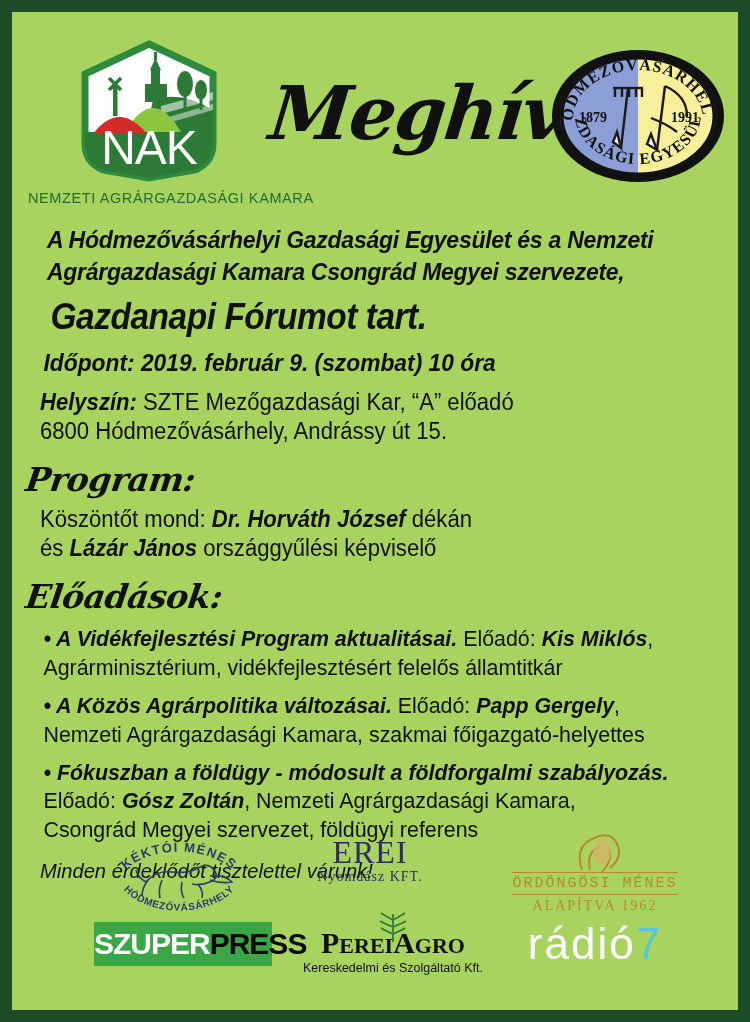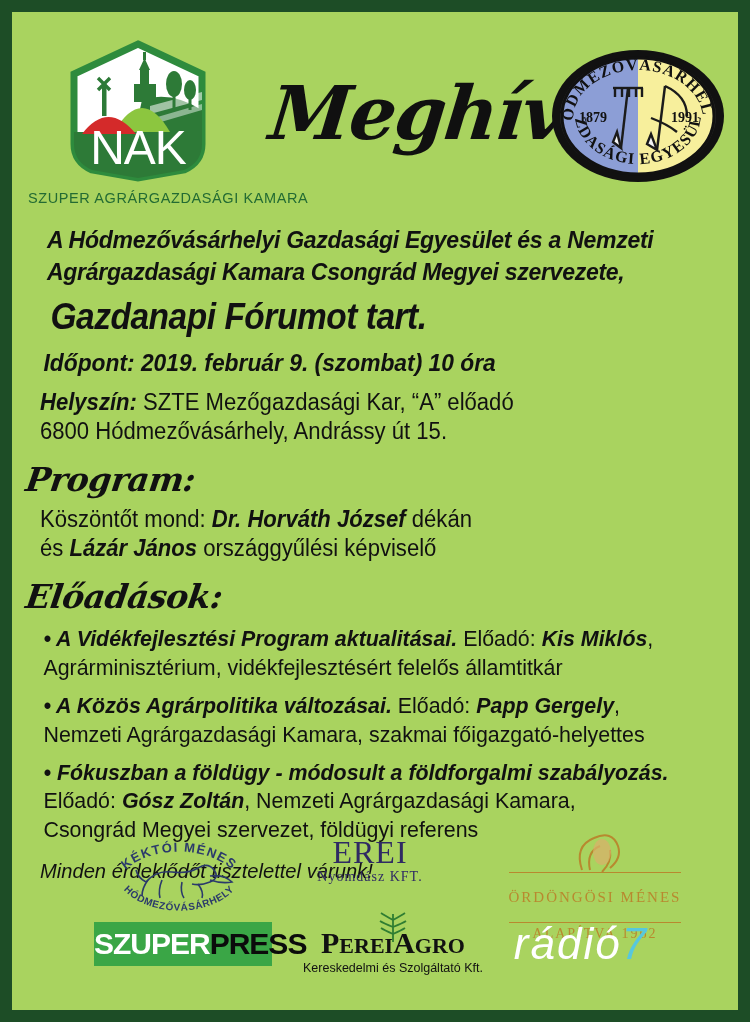--- a/index.html
+++ b/index.html
@@ -27,21 +27,21 @@
     overflow: hidden;
   }
 
   
   .header {
     position: relative;
     height: 190px;
   }
   .nak-logo {
     position: absolute;
-    left: 52px;
+    left: 63px;
     top: 28px;
     width: 148px;
     height: 142px;
   }
   .nak-caption {
     position: absolute;
     left: 16px;
     top: 178px;
     font-size: 14.5px;
     letter-spacing: 0.6px;
@@ -182,24 +182,24 @@
     font-size: 14px; color: #2f2a63; letter-spacing: 1px; margin-top: 1px;
   }
   .norma .n3 {
     font-family: "Liberation Serif", serif;
     font-weight: 700; font-size: 20px; color: #1f2352; margin-top: 1px;
   }
 
   
   .ordongosi { left: 478px; top: 2px; width: 210px; height: 84px; }
   .ordongosi .o1 {
-    font-family: Liberation Serif, serif;
+    font-family: Liberation Mono, monospace;
     font-size: 15px; color: #b8892f; letter-spacing: 2px;
     border-bottom: 1px solid #b8892f; border-top: 1px solid #b8892f;
-    padding: 16px 0; margin-top: 40px; display: inline-block;
+    padding: 2px 0; margin-top: 40px; display: inline-block;
   }
   .ordongosi .o2 {
     font-family: "Liberation Serif", serif;
     font-size: 14px; color: #b8892f; letter-spacing: 2px; margin-top: 3px;
   }
 
   
   .szuper {
     left: 82px; top: 6px; width: 178px; height: 44px;
     background: #3aa646; line-height: 44px;
@@ -218,21 +218,21 @@
     font-weight: 700; font-size: 30px; color: #111; letter-spacing: 0px;
     line-height: 1; margin-top: 12px;
   }
   .perei .p1 .sm { font-size: 22px; }
   .perei .p2 {
     font-size: 12.5px; color: #111; margin-top: 3px;
     font-family: "Liberation Sans", sans-serif;
   }
 
   
-  .radio7 { left: 464px; top: 6px; width: 210px; height: 60px; font-style: italic; }
+  .radio7 { left: 478px; top: 6px; width: 210px; height: 60px; }
   .radio7 .r {
     font-size: 44px; color: #ffffff; letter-spacing: 2px;
     font-family: "Liberation Sans", sans-serif; line-height: 1;
   }
   .radio7 .seven { color: #57c7de; }
 </style>
 </head>
 <body>
 
 <div id="poster">
@@ -266,21 +266,21 @@
 
             <ellipse cx="110" cy="44" rx="8" ry="13" fill="#2d7a37"></ellipse>
             <rect x="108.5" y="52" width="3" height="16" fill="#2d7a37"></rect>
             <ellipse cx="126" cy="50" rx="6" ry="10" fill="#2d7a37"></ellipse>
             <rect x="124.5" y="56" width="3" height="14" fill="#2d7a37"></rect>
           </g>
           <text x="74" y="124" text-anchor="middle" font-family="Liberation Sans, sans-serif" font-size="48" fill="#ffffff" letter-spacing="-1">NAK</text>
         </svg>
       </div>
 
-      <div class="nak-caption">SZUPER AGRÁRGAZDASÁGI KAMARA</div>
+      <div class="nak-caption">NEMZETI AGRÁRGAZDASÁGI KAMARA</div>
 
       <div class="meghivo">Meghívó</div>
 
       <div class="seal">
         <svg viewBox="0 0 190 152" width="190" height="152">
           <defs>
             <clipPath id="ovalclip">
                 <ellipse cx="95" cy="76" rx="76" ry="58"></ellipse>
               </clipPath>
             <path id="arcTop" d="M 30 80 A 65 50 0 0 1 160 80"></path>

